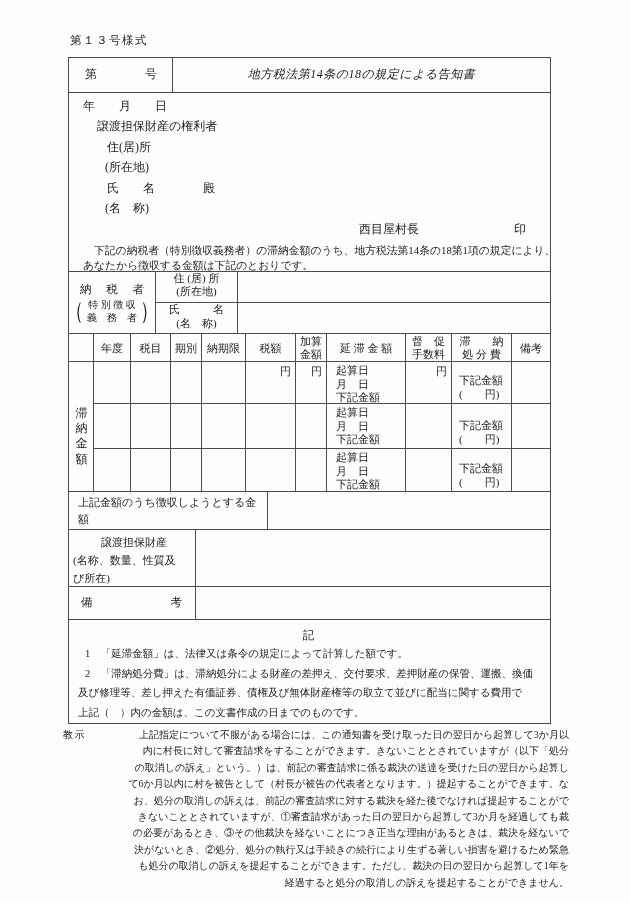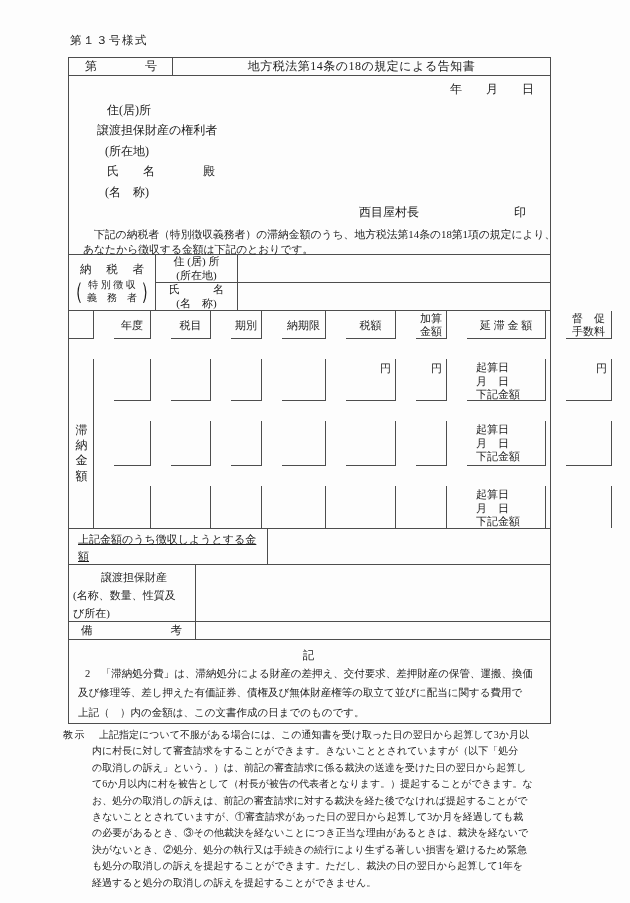--- a/index.html
+++ b/index.html
@@ -17,26 +17,26 @@
   .form-box {
     position:absolute; left:68px; top:33px; width:483px; height:667px;
     border:1px solid #4d4d4d; display:flex; flex-direction:column; background:#fdfdfd;
   }
   .bb { border-bottom:1px solid #4d4d4d; }
   .br { border-right:1px solid #4d4d4d; }
 
   
   .rowA { height:35px; display:flex; }
   .numcell { width:104px; display:flex; justify-content:space-between; align-items:center; padding:0 15px 0 16px; font-size:12px; }
-  .titlecell { flex:1; display:flex; align-items:center; justify-content:center; font-size:12px; letter-spacing:0.5px; }
+  .titlecell { flex:1; display:flex; align-items:center; justify-content:center; font-size:12px; letter-spacing:0.5px;font-style:italic; }
 
   
   .secB { height:179px; padding:3px 12px 0 14px; font-size:12px; }
   .secB .ln { line-height:20.5px; white-space:nowrap; }
-  .dateline { text-align:right; padding-right:4px; }
+  .dateline { text-align:left; padding-right:4px; }
   .ml14 { margin-left:14px; }
   .ml24 { margin-left:24px; }
   .ml22 { margin-left:22px; }
   .mayorline { display:flex; line-height:20.5px; }
   .mayor { margin-left:276px; }
   .seal { margin-left:auto; margin-right:12px; }
   .bodypar { margin-top:4px; font-size:10.8px; line-height:15px; }
   .bodypar .pl1 { text-indent:11px; white-space:nowrap; }
   .bodypar .pl2 { white-space:nowrap; }
 
@@ -51,34 +51,33 @@
   .tpRow { flex:1; display:flex; }
   .tpRowLabel { width:82px; display:flex; flex-direction:column; align-items:center; font-size:11px; line-height:13.5px; }
   .tpRowValue { flex:1; }
 
   
   .dtable {
     display:grid; border-bottom:1px solid #4d4d4d;
     grid-template-columns:25px 37px 40px 31px 44px 50px 31px 79px 46px 60px 1fr;
     grid-template-rows:28px 42px 45px 42px;
     font-size:11px;
-    gap:20px;
   }
   .dtable > div { border-right:1px solid #4d4d4d; border-bottom:1px solid #4d4d4d; }
   .dtable > .lc { border-right:none; }
   .dtable > .lr { border-bottom:none; }
   .hc { display:flex; flex-direction:column; align-items:center; justify-content:center; line-height:12.5px; white-space:nowrap; }
   .side { grid-row:2/5; border-bottom:none !important; display:flex; align-items:center; justify-content:center; }
   .side span { writing-mode:vertical-rl; text-orientation:upright; font-size:12px; letter-spacing:15px; }
   .yen { text-align:right; padding:2px 4px 0 0; }
   .late { padding:2px 0 0 9px; line-height:13.5px; white-space:nowrap; }
   .disp { display:flex; flex-direction:column; justify-content:flex-end; padding:0 0 2px 7px; line-height:13.5px; white-space:nowrap; }
 
   
-  .secE { height:38px; display:flex;text-decoration:underline; }
+  .secE { height:38px; display:flex; }
   .secE .lbl { width:199px; font-size:11px; line-height:16.5px; padding:2px 9px 0 9px; }
   .secE .val { flex:1; }
 
   
   .secF { height:57px; display:flex; }
   .secF .lbl { width:127px; font-size:11px; line-height:18px; padding:3px 2px 0 4px; white-space:nowrap; }
   .secF .indent { margin-left:28px; }
   .secF .val { flex:1; }
 
   
@@ -90,21 +89,21 @@
   .secH { flex:1; padding-top:6px; font-size:10.5px; }
   .notesHead { text-align:center; font-size:11.5px; line-height:18px; letter-spacing:2px; }
   .noteLine { line-height:19.8px; white-space:nowrap; }
   .nl-a { margin-left:16px; }
   .nl-b { margin-left:9px; }
 
   
   .instruction { position:absolute; left:63px; top:703px; width:506px; font-size:10px; }
   .instrLabel { position:absolute; left:0; top:0; letter-spacing:1.5px; line-height:16.4px; }
   .instrLines { margin-left:29px; }
-  .instrLines .il { line-height:16.4px; white-space:nowrap; }
+  .instrLines .il { line-height:16.4px; white-space:nowrap;text-align:right; }
   .instrLines .il:first-child { text-indent:7px; }
 </style>
 </head>
 <body>
 
 <div class="sheet">
 
   <div class="style-label">第１３号様式</div>
 
   <div class="form-box">
@@ -112,22 +111,22 @@
     <div class="rowA bb">
       <div class="numcell br">
         <span>第</span>
         <span>号</span>
       </div>
       <div class="titlecell">地方税法第14条の18の規定による告知書</div>
     </div>
 
     <div class="secB bb">
       <div class="ln dateline">年　　月　　日</div>
+      <div class="ln ml14">譲渡担保財産の権利者</div>
       <div class="ln ml24">住(居)所</div>
-      <div class="ln ml14">譲渡担保財産の権利者</div>
       <div class="ln ml22">(所在地)</div>
       <div class="ln ml24">氏　　名　　　　殿</div>
       <div class="ln ml22">(名　称)</div>
       <div class="mayorline">
         <span class="mayor">西目屋村長</span>
         <span class="seal">印</span>
       </div>
       <div class="bodypar">
         <div class="pl1">下記の納税者（特別徴収義務者）の滞納金額のうち、地方税法第14条の18第1項の規定により、</div>
         <div class="pl2">あなたから徴収する金額は下記のとおりです。</div>
@@ -267,20 +266,21 @@
     <div class="secG bb">
       <div class="lbl br">
         <span>備</span>
         <span>考</span>
       </div>
       <div class="val"></div>
     </div>
 
     <div class="secH">
       <div class="notesHead">記</div>
+      <div class="noteLine nl-a">1　「延滞金額」は、法律又は条令の規定によって計算した額です。</div>
       <div class="noteLine nl-a">2　「滞納処分費」は、滞納処分による財産の差押え、交付要求、差押財産の保管、運搬、換価</div>
       <div class="noteLine nl-b">及び修理等、差し押えた有価証券、債権及び無体財産権等の取立て並びに配当に関する費用で</div>
       <div class="noteLine nl-b">上記（　）内の金額は、この文書作成の日までのものです。</div>
     </div>
 
   </div>
 
   <div class="instruction">
     <div class="instrLabel">教示</div>
     <div class="instrLines">

